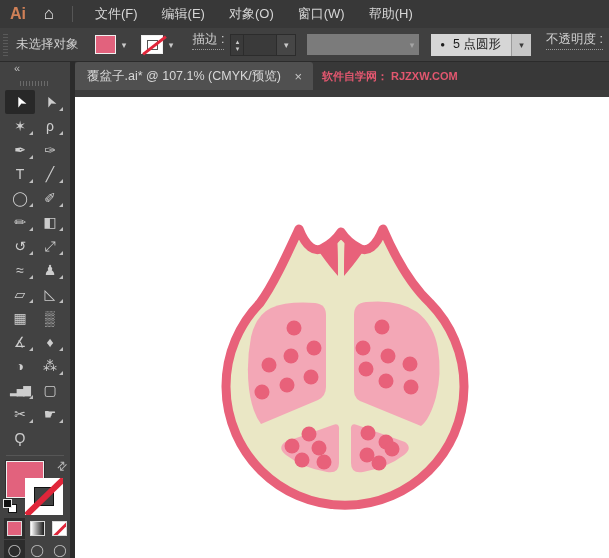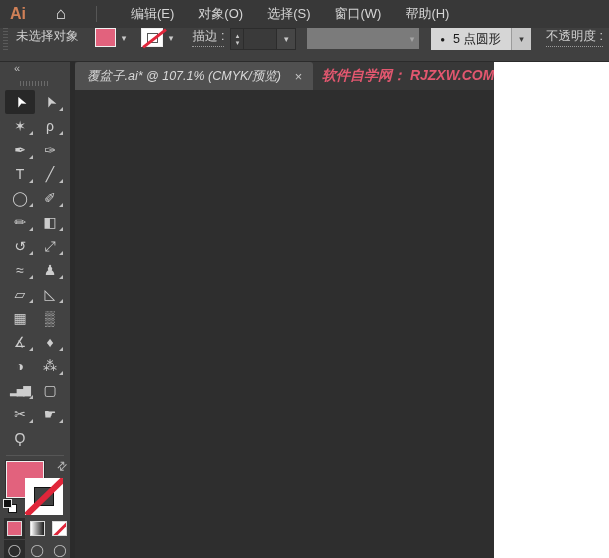--- a/index.html
+++ b/index.html
@@ -2,32 +2,32 @@
 <html style="--ui-pink: #e2627d; --watermark-pink: #e2576f; --logo-color: #d08057; --art-outline: #e8617a; --art-flesh: #eae7c5; --art-segment: #f3a7b6; --art-seed: #e8617a;"><head>
 <meta charset="utf-8">
 <style>
   * { margin:0; padding:0; box-sizing:border-box; }
   html,body { width:609px; height:558px; overflow:hidden;
     font-family:"Liberation Sans","DejaVu Sans",sans-serif; background:#2e2e2e; }
   .app { width:609px; height:558px; display:flex; flex-direction:column; }
 
   
   .menubar { height:28px; background:#383838; display:flex; align-items:center;
-    color:#d6d6d6; font-size:13px; flex:0 0 auto;gap:12px; }
+    color:#d6d6d6; font-size:13px; flex:0 0 auto; }
   .ai-logo { width:36px; height:28px; display:flex; align-items:center; justify-content:center;
     color:var(--logo-color); font-weight:bold; font-size:16px; }
   .home-btn { width:26px; height:28px; display:flex; align-items:center; justify-content:center;
     color:#e8e8e8; font-size:17px; }
   .mb-sep { width:1px; height:16px; background:#565656; margin:0 10px; }
   .menu-items { display:flex; height:28px; }
   .menu-item { padding:0 12px; line-height:28px; white-space:nowrap; cursor:default; }
 
   
   .controlbar { height:34px; background:#404040; border-bottom:1px solid #2b2b2b;
-    display:flex; align-items:flex-start; color:#d2d2d2; font-size:12.5px; flex:0 0 auto;
+    display:flex; align-items:center; color:#d2d2d2; font-size:12.5px; flex:0 0 auto;
     white-space:nowrap; overflow:hidden; }
   .cb-grip { width:7px; height:22px; margin-left:2px; margin-right:7px;
     background:repeating-linear-gradient(to bottom,#5a5a5a 0 1px,transparent 1px 3px);
     background-size:5px 100%; background-repeat:no-repeat; background-position:1px 0; }
   .status-text { margin-right:16px; }
   .swatch-sm { width:22px; height:19px; border:1px solid #f0f0f0; position:relative; }
   .swatch-sm.fill { background:var(--ui-pink); }
   .swatch-sm.stroke-none { background:#ffffff; }
   .swatch-sm.stroke-none::before { content:""; position:absolute; left:5px; top:4px;
     width:9px; height:8px; border:1px solid #555; background:#fff; }
@@ -105,51 +105,51 @@
   .mode-btn .sq.none::after { content:""; position:absolute; left:-3px; top:6px; width:22px;
     height:3px; background:#e0263a; transform:rotate(-45deg); }
   .draw-modes { height:18px; display:flex; padding-left:4px; gap:2px; overflow:hidden; }
   .draw-btn { width:21px; height:24px; color:#bdbdbd; font-size:12px; display:flex;
     align-items:flex-start; justify-content:center; padding-top:3px; }
   .draw-btn.selected { background:#2c2c2c; }
 
   .ws-gap { width:5px; background:#2b2b2b; flex:0 0 auto; }
 
   
-  .doc-area { flex:1; display:flex; flex-direction:row; min-width:0;font-style:italic; }
+  .doc-area { flex:1; display:flex; flex-direction:column; min-width:0; }
   .tabbar { height:28px; background:#383838; display:flex; align-items:stretch; flex:0 0 auto; }
   .doc-tab { width:238px; background:#505050; color:#d8d8d8; font-size:12.5px; display:flex;
     align-items:center; padding:0 8px 0 12px; border-radius:3px 3px 0 0; white-space:nowrap;
     overflow:hidden; }
   .doc-tab .title { flex:1; overflow:hidden; text-overflow:ellipsis; }
   .doc-tab .close { margin-left:6px; color:#c4c4c4; font-size:13px; padding:0 3px; }
   .watermark { display:flex; align-items:center; color:var(--watermark-pink); font-weight:bold;
-    font-size:14px; padding-left:9px; white-space:nowrap; overflow:hidden; }
+    font-size:11px; padding-left:9px; white-space:nowrap; overflow:hidden; }
   .doc-strip { height:7px; background:#3c3c3c; flex:0 0 auto; }
   .canvas { flex:1; background:#ffffff; position:relative; overflow:hidden; }
   .canvas svg { position:absolute; left:0; top:0; }
   .art-outline { fill:var(--art-flesh); stroke:var(--art-outline); stroke-width:9;
     stroke-linejoin:round; stroke-linecap:round; }
   .art-wedge { fill:var(--art-outline); }
   .art-seg { fill:var(--art-segment); }
   .art-seed { fill:var(--art-seed); }
 </style>
 </head>
 <body>
 
 <div class="app">
 
   <div class="menubar">
     <div class="ai-logo">Ai</div>
     <div class="home-btn">⌂</div>
     <div class="mb-sep"></div>
     <div class="menu-items" id="menu-items">
+        <div class="menu-item">文件(F)</div>
         <div class="menu-item">编辑(E)</div>
         <div class="menu-item">对象(O)</div>
-        <div class="menu-item">选择(S)</div>
         <div class="menu-item">窗口(W)</div>
         <div class="menu-item">帮助(H)</div>
       </div>
 
   </div>
 
   <div class="controlbar">
     <div class="cb-grip"></div>
     <span class="status-text">未选择对象</span>
     <div class="swatch-sm fill"></div>

